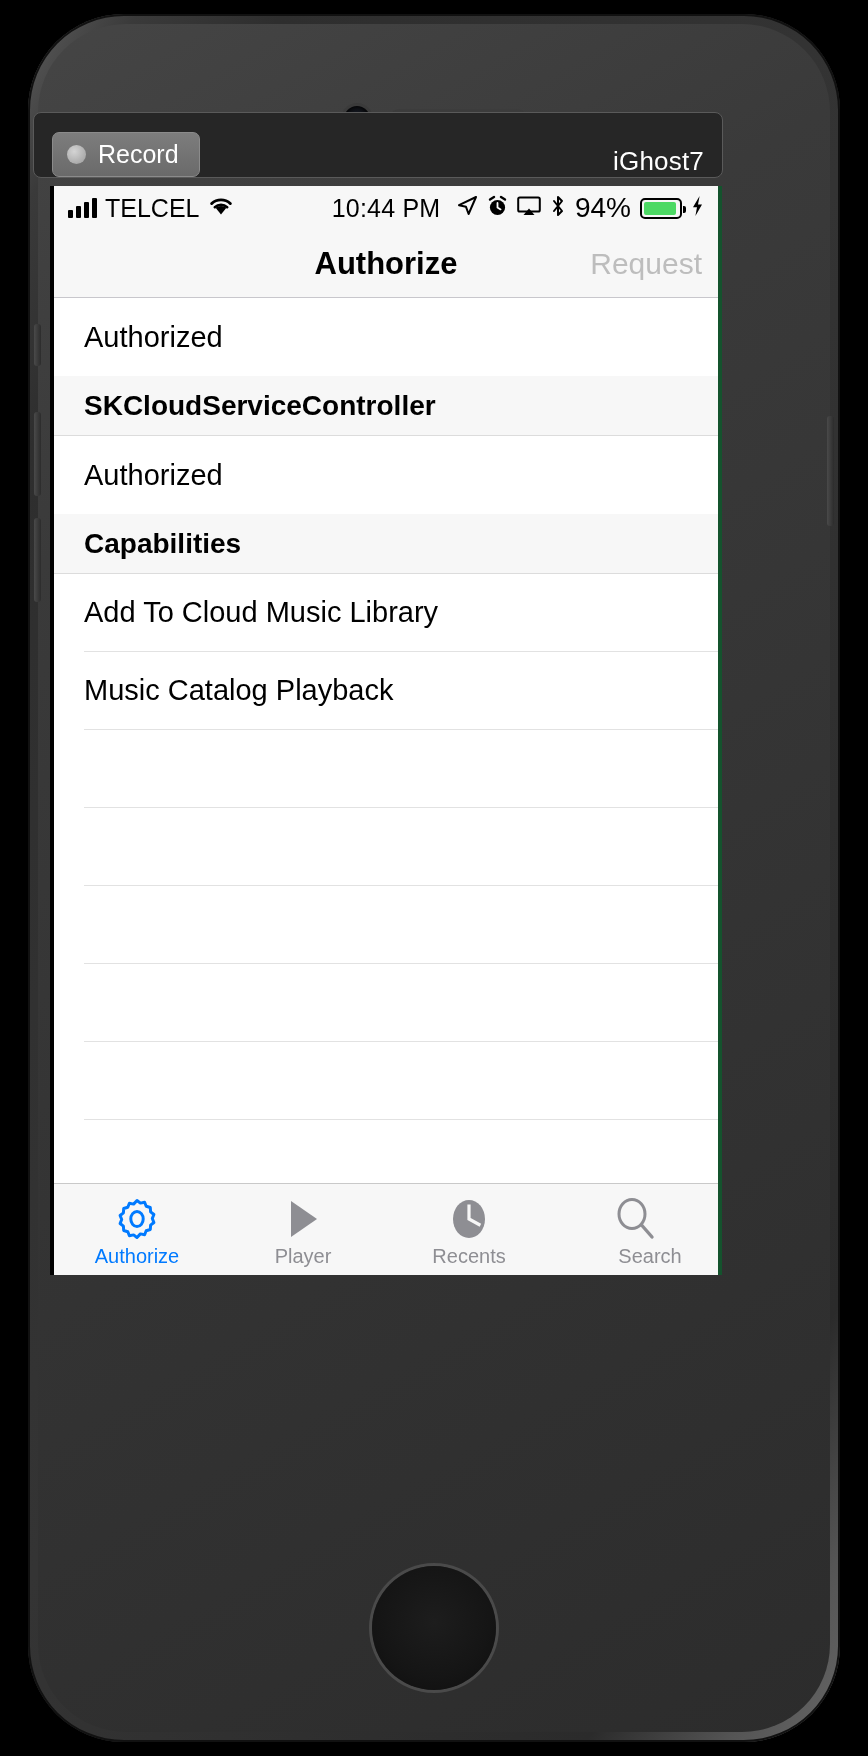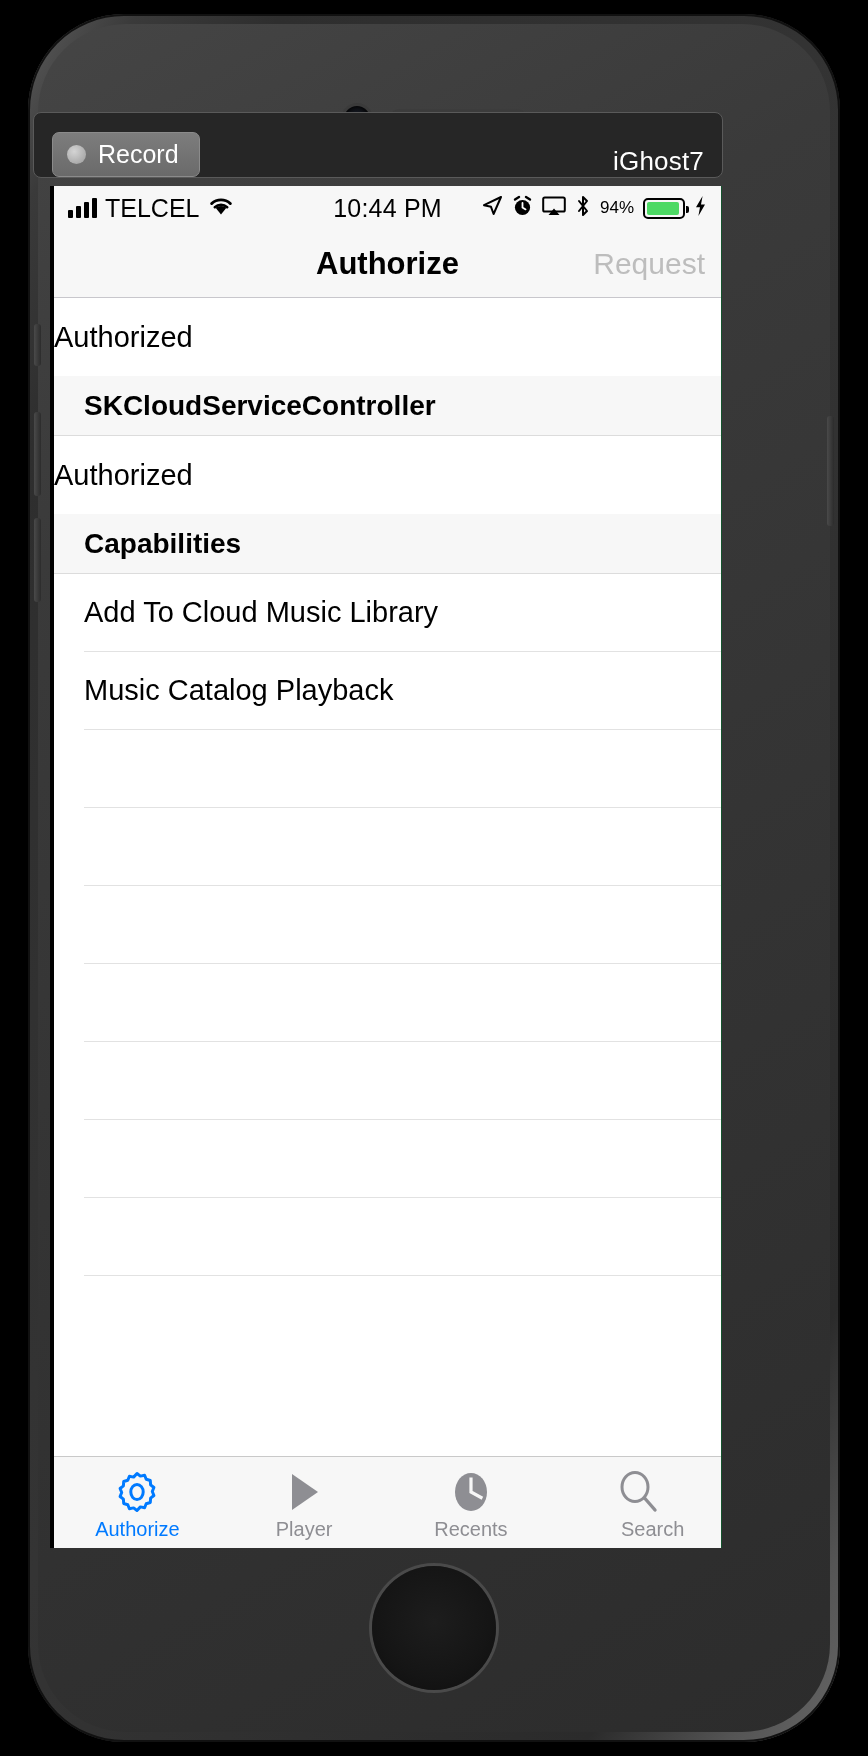--- a/index.html
+++ b/index.html
@@ -93,25 +93,25 @@
     display:block;
   }
   #qt-device-name {
     margin-left: auto; color: #fff; font-size: 26px; letter-spacing:.2px;
   }
 
   
   #screen {
     position: absolute;
     left: 50px; top: 186px;
-    width: 672px; height: 1362px;
+    width: 672px; height: 1089px;
     background: #fff;
     overflow: hidden;
     border-left: 4px solid #000;
-    border-right: 1px solid #14532d;
+    border-right: 4px solid #14532d;
   }
 
   
   #status-bar {
     height: 44px;
     background: #f7f7f7;
     display: flex; align-items: center;
     padding: 0 14px;
     font-size: 25px; color:#000;
     position: relative;
@@ -156,20 +156,21 @@
   #table { background:#fff; }
   .section-header {
     background:#f7f7f7;
     height:60px; display:flex; align-items:center;
     padding-left:30px;
     font-size:28px; font-weight:bold; color:#000;
     border-bottom:1px solid #dcdcdc;
   }
   .row {
     height:78px; display:flex; align-items:center;
+    padding-left:30px;
     font-size:29px; color:#000;
     background:#fff;
   }
   .row.sep { border-bottom:1px solid #e2e2e2; margin-left:30px; padding-left:0; }
   .row.sep .row-label { padding-left:0; }
   .row-label { display:block; }
   .empty-row { height:78px; margin-left:30px; border-bottom:1px solid #e2e2e2; background:#fff; }
 
   
   #tab-bar {
@@ -254,21 +255,21 @@
         <svg width="24" height="22" viewBox="0 0 24 22">
           <rect x="1.2" y="2.5" width="21.6" height="14" rx="1.6" fill="none" stroke="#000" stroke-width="2"></rect>
           <path d="M12 13.5 L17.5 20 L6.5 20 Z" fill="#000"></path>
         </svg>
       </span>
       <span>
         <svg width="16" height="22" viewBox="0 0 16 22">
           <path d="M4 6 L12 16 L8 20 L8 2 L12 6 L4 16" fill="none" stroke="#000" stroke-width="2" stroke-linejoin="round" stroke-linecap="round"></path>
         </svg>
       </span>
-      <span style="font-size:17px;">94%</span>
+      <span style="font-size:28px;">94%</span>
       <span class="battery">
         <span style="width: 94%; background: rgb(76, 217, 100);"></span>
       </span>
       <span>
         <svg width="13" height="22" viewBox="0 0 13 22">
           <path d="M8.6 1 L2 12.2 L6 12.2 L4.4 21 L11 9.6 L7 9.6 Z" fill="#000"></path>
         </svg>
       </span>
     </div>
   </div>

